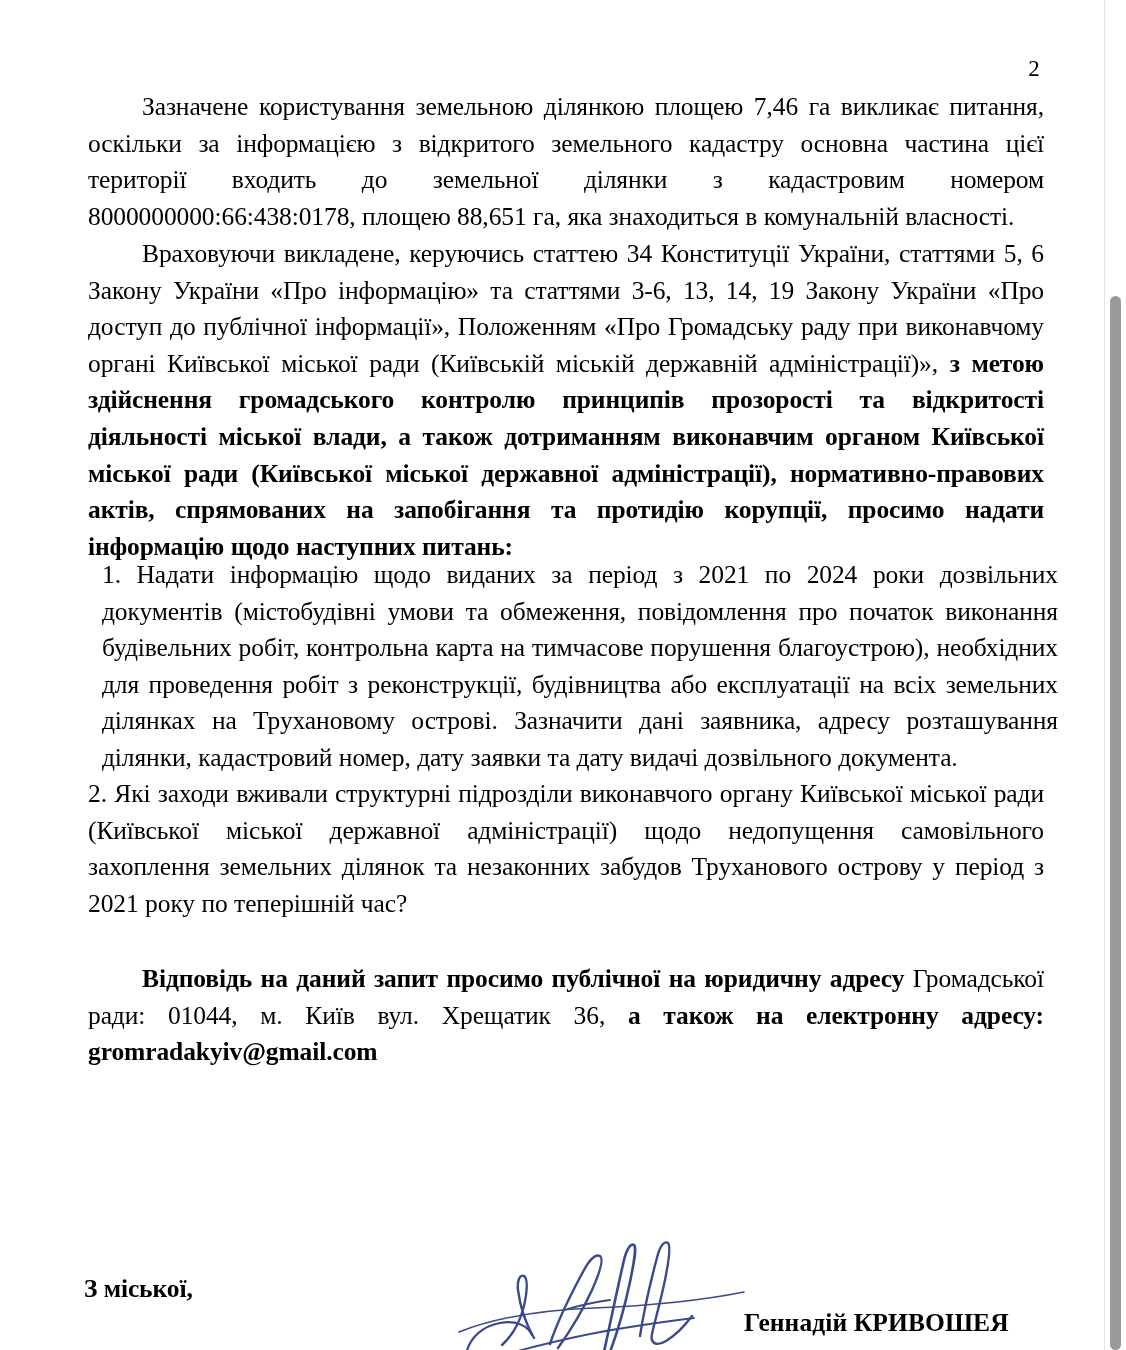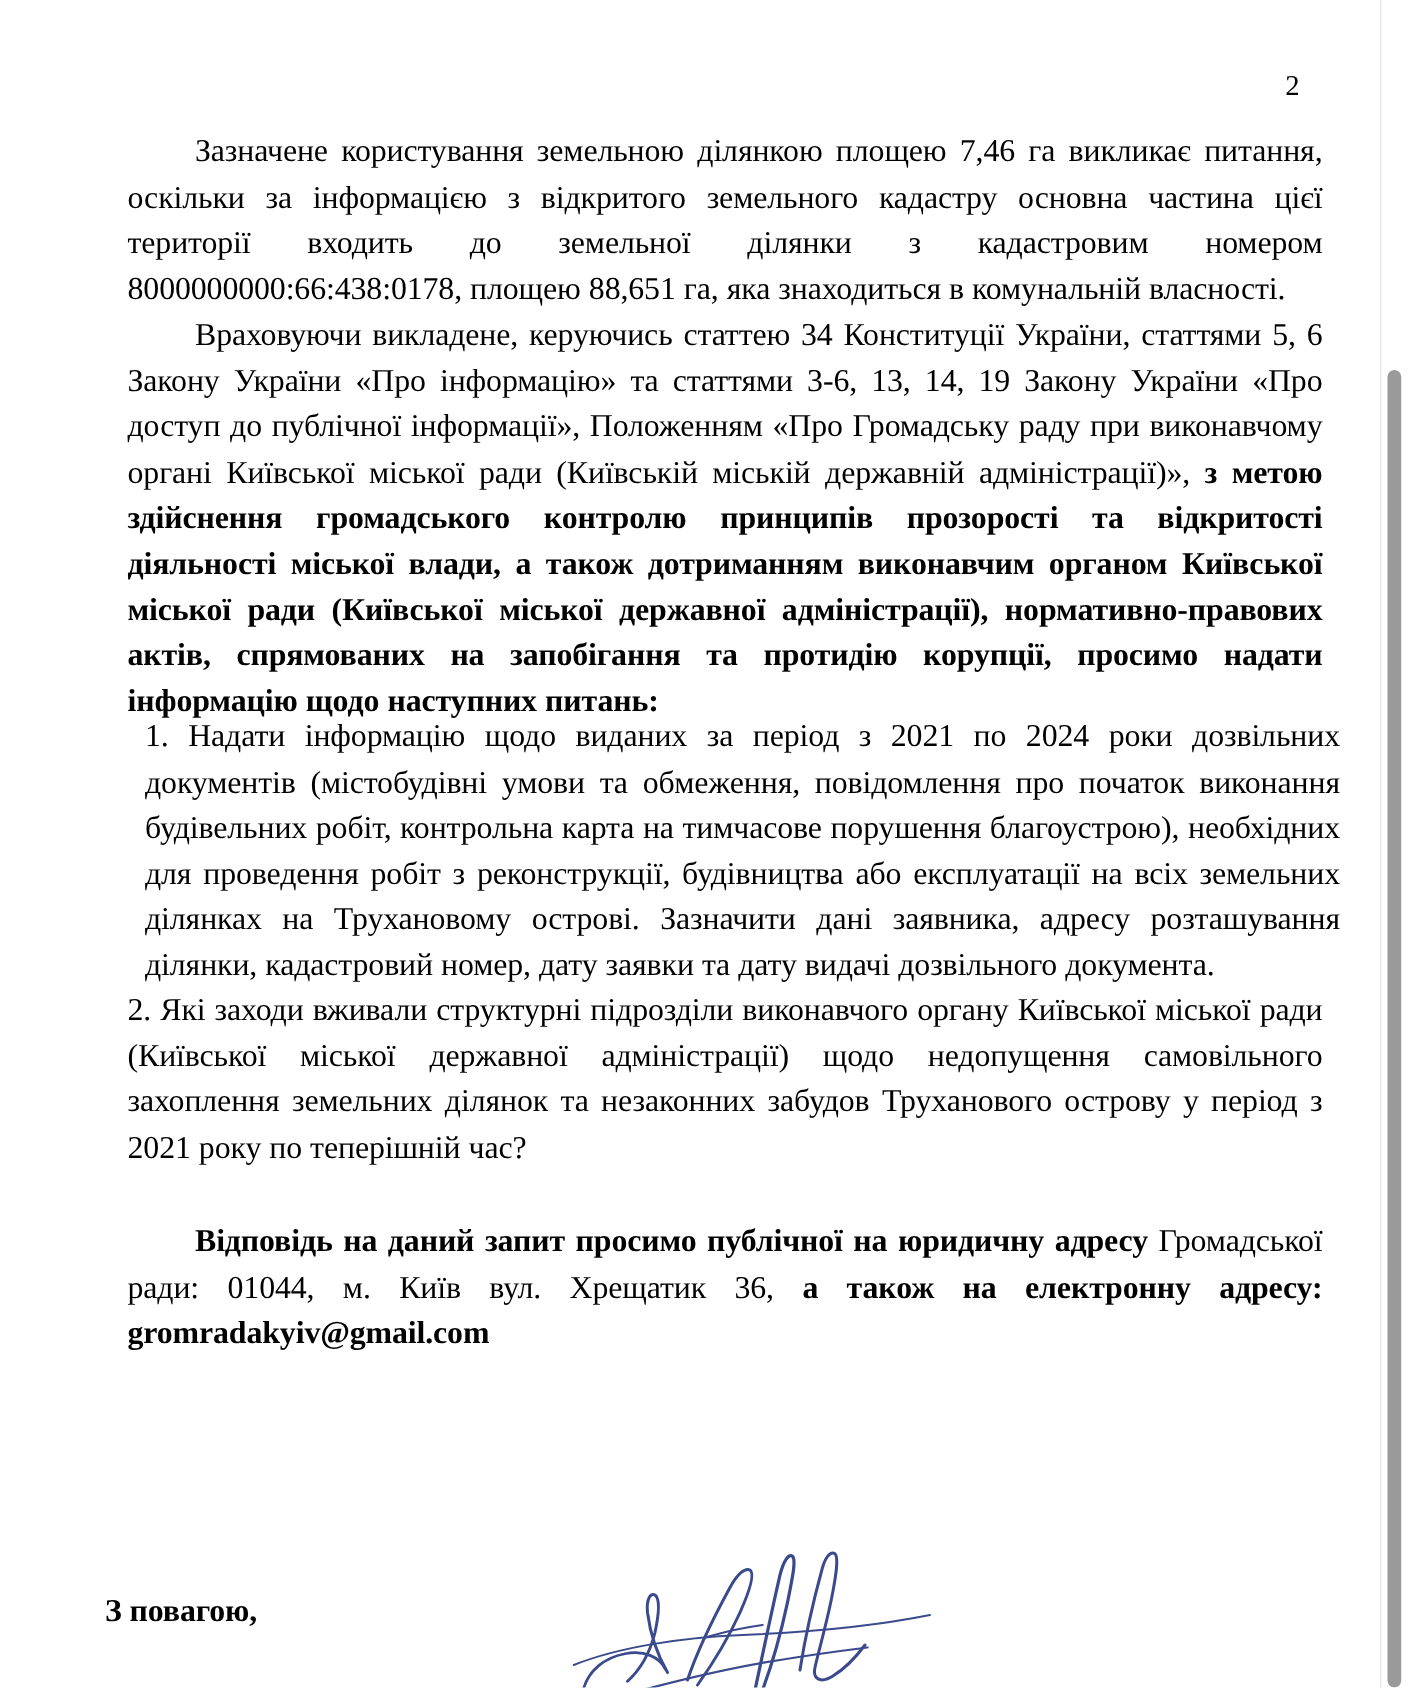--- a/index.html
+++ b/index.html
@@ -42,21 +42,21 @@
     font-size: 23px;
     line-height: 1;
     letter-spacing: 0.2px;
   }
 
   .para {
     font-size: 25.5px;
     line-height: 36.6px;
     text-align: justify;
     text-justify: inter-word;
-    margin: 18px;
+    margin: 4px;
     letter-spacing: -0.1px;
     word-spacing: 0.2px;
   }
 
   .indent {
     text-indent: 54px;
   }
 
   .para b, .bold-run {
     font-weight: bold;
@@ -146,41 +146,42 @@
     <p id="p-legal" class="para indent"><span>Враховуючи викладене, керуючись статтею 34 Конституції України, статтями 5, 6 Закону України «Про інформацію» та статтями 3-6, 13, 14, 19 Закону України «Про доступ до публічної інформації», Положенням «Про Громадську раду при виконавчому органі Київської міської ради (Київській міській державній адміністрації)», </span><b class="bold-run">з метою здійснення громадського контролю принципів прозорості та відкритості діяльності міської влади, а також дотриманням виконавчим органом Київської міської ради (Київської міської державної адміністрації), нормативно-правових актів, спрямованих на запобігання та протидію корупції, просимо надати інформацію щодо наступних питань:</b></p>
 
     <p id="p-q1" class="para">1. Надати інформацію щодо виданих за період з 2021 по 2024 роки дозвільних документів (містобудівні умови та обмеження, повідомлення про початок виконання будівельних робіт, контрольна карта на тимчасове порушення благоустрою), необхідних для проведення робіт з реконструкції, будівництва або експлуатації на всіх земельних ділянках на Трухановому острові. Зазначити дані заявника, адресу розташування ділянки, кадастровий номер, дату заявки та дату видачі дозвільного документа.</p>
 
     <p id="p-q2" class="para">2. Які заходи вживали структурні підрозділи виконавчого органу Київської міської ради (Київської міської державної адміністрації) щодо недопущення самовільного захоплення земельних ділянок та незаконних забудов Труханового острову у період з 2021 року по теперішній час?</p>
 
     <p id="p-reply" class="para indent"><b class="bold-run">Відповідь на даний запит просимо публічної на юридичну адресу</b><span> Громадської ради: 01044, м. Київ вул. Хрещатик 36, </span><b class="bold-run">а також на електронну адресу: gromradakyiv@gmail.com</b></p>
 
     <div id="sig-block">
 
-      <div class="sig-line">З повагою,</div>
+      <div class="sig-line">З міської,</div>
 
 
       <svg id="signature-mark" viewBox="0 0 300 115" xmlns="http://www.w3.org/2000/svg">
         <g fill="none" stroke="#3b4a8c" stroke-linecap="round" stroke-linejoin="round">
           <path d="M12 114 C 16 96, 30 86, 46 83 C 62 80, 74 86, 78 95" stroke-width="2.2"></path>
           <path d="M80 98 C 72 84, 66 66, 64 50 C 63 40, 66 34, 70 36 C 74 39, 73 52, 70 66
                    C 66 82, 58 96, 48 105" stroke-width="2.4"></path>
           <path d="M5 92 C 40 78, 90 70, 140 68 C 190 66, 240 62, 290 52" stroke-width="1.6"></path>
           <path d="M96 104 C 104 80, 118 52, 130 30 C 136 19, 142 14, 146 16
                    C 150 19, 146 32, 138 50 C 128 72, 114 94, 104 108" stroke-width="2.4"></path>
           <path d="M110 70 C 124 66, 140 62, 156 60" stroke-width="1.8"></path>
           <path d="M150 112 C 156 84, 164 46, 170 20 C 173 8, 177 3, 180 5
                    C 183 8, 180 22, 176 42 C 170 70, 162 96, 156 112" stroke-width="2.6"></path>
           <path d="M186 96 C 190 70, 198 36, 204 14 C 207 4, 211 1, 214 3
                    C 217 6, 215 20, 211 40 C 206 64, 200 84, 198 94
                    C 196 103, 202 107, 212 101 C 222 95, 232 84, 238 76" stroke-width="2.4"></path>
           <path d="M60 112 C 90 104, 130 94, 170 88 C 200 83, 224 80, 240 78" stroke-width="1.8"></path>
         </g>
       </svg>
 
+      <div id="sig-name">Геннадій  КРИВОШЕЯ</div>
     </div>
 
   </div>
 </div>
 
 <div id="page-edge-shadow"></div>
 
 <div id="scrollbar-track">
   <div id="scrollbar-thumb"></div>
 </div>

